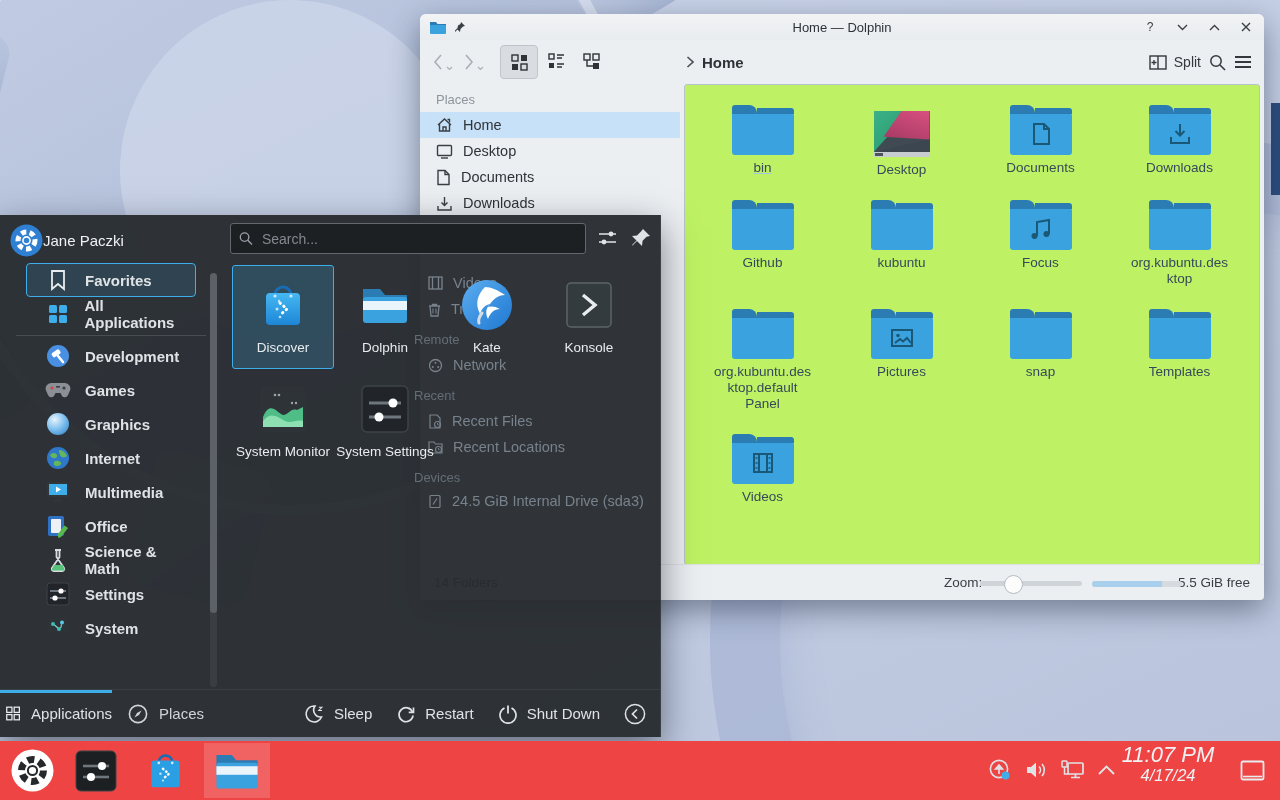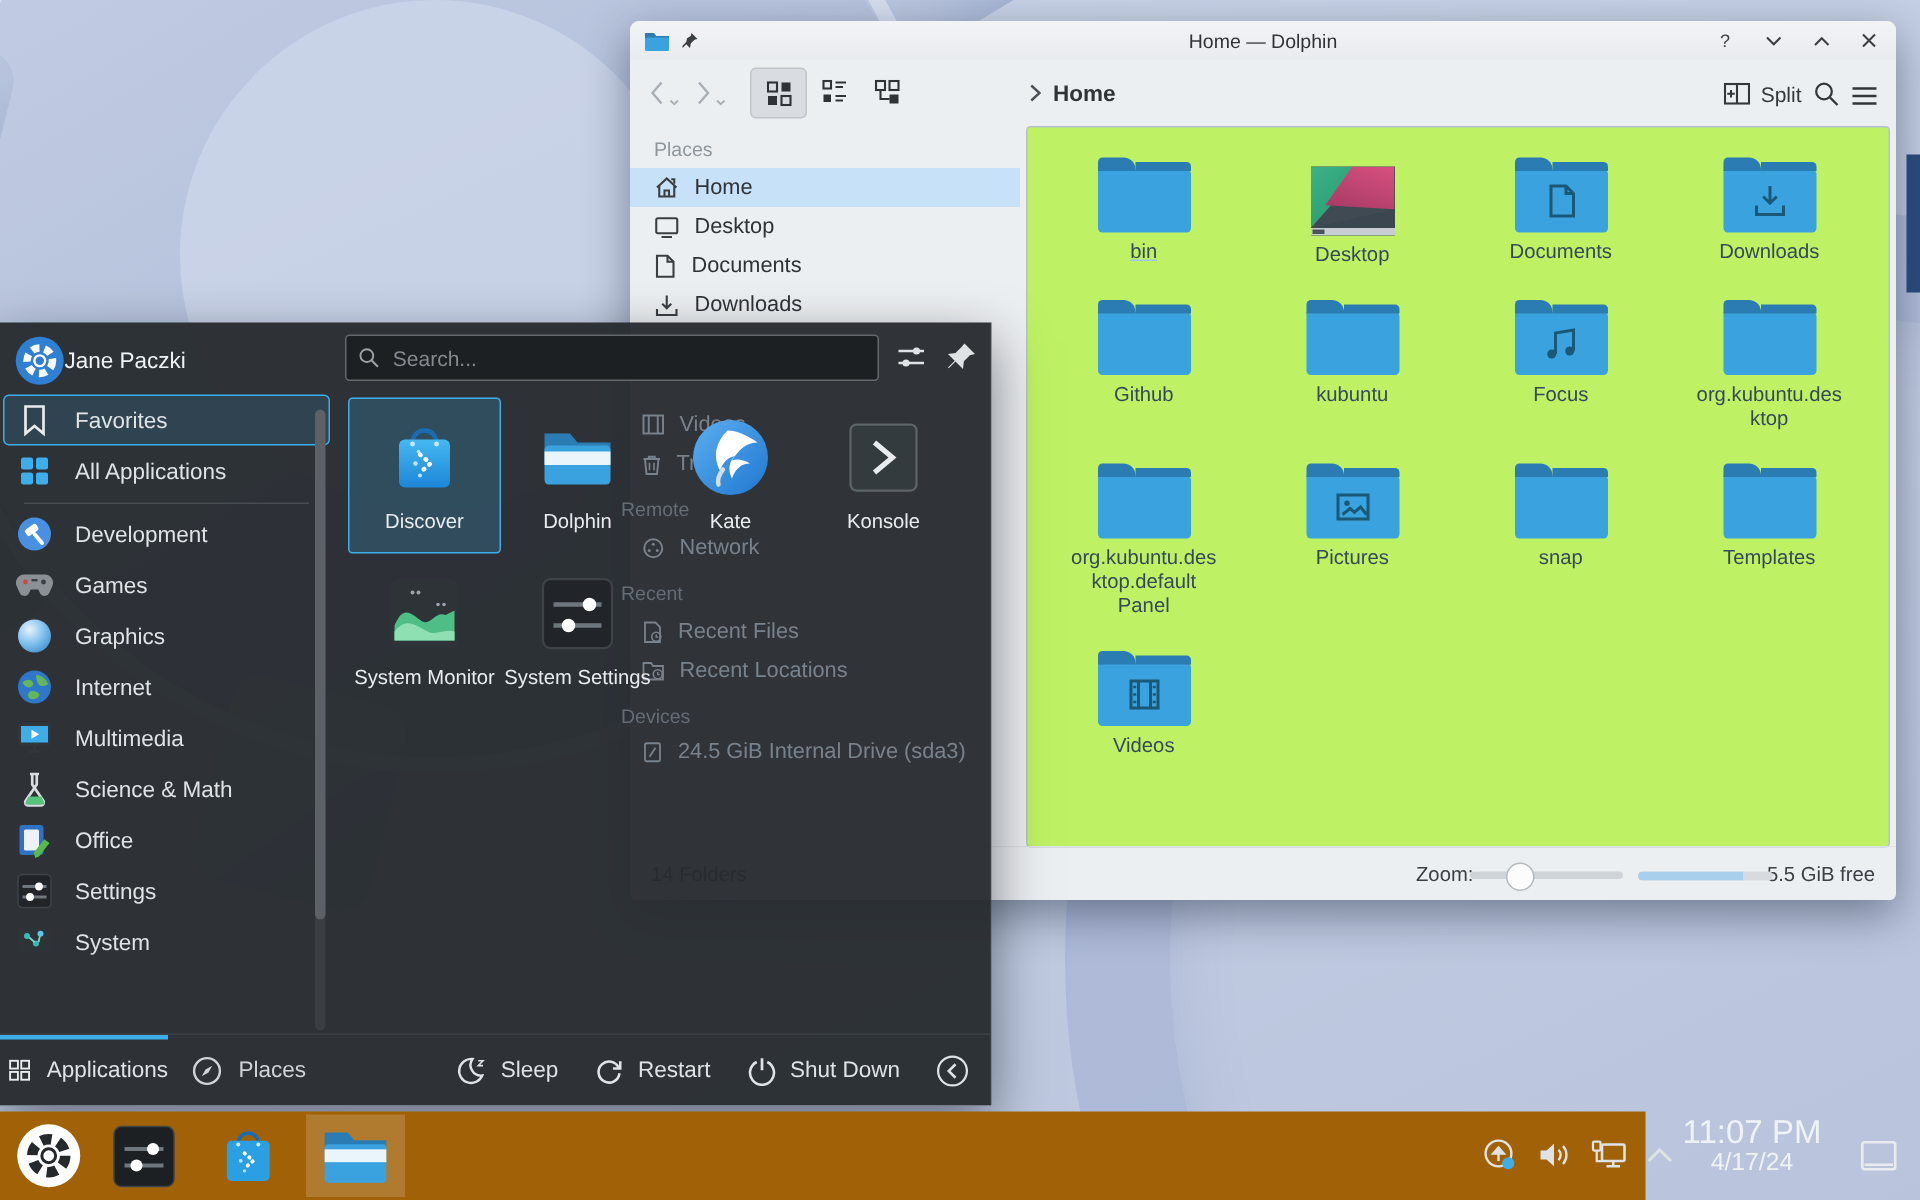--- a/index.html
+++ b/index.html
@@ -23,21 +23,21 @@
   .titlebar .title{position:absolute;left:0;right:0;text-align:center;font-size:13px;color:#2f3338;}
   .tb-left{display:flex;align-items:center;gap:8px;z-index:2;}
   .winbtns{margin-left:auto;display:flex;align-items:center;gap:16px;z-index:2;}
   .winbtn{width:16px;height:16px;display:flex;align-items:center;justify-content:center;color:#3a3f44;font-size:12px;}
   .toolbar{height:44px;display:flex;align-items:center;padding:0 12px;position:relative;}
   .nav-arrow{display:flex;align-items:flex-end;gap:2px;margin-right:10px;color:#a9afb6;}
   .viewgroup{display:flex;margin-left:6px;}
   .viewbtn{width:36px;height:32px;display:flex;align-items:center;justify-content:center;border-radius:4px;}
   .viewbtn.checked{background:#d9dde1;border:1px solid #bfc5cb;}
   .crumb{position:absolute;left:266px;display:flex;align-items:center;gap:8px;font-size:15px;font-weight:bold;color:#2f3338;}
-  .tb-right{margin-left:auto;display:flex;align-items:flex-end;gap:8px;color:#3a3f44;}
+  .tb-right{margin-left:auto;display:flex;align-items:center;gap:8px;color:#3a3f44;}
   .split{display:flex;align-items:center;gap:7px;font-size:14px;color:#33383d;}
 
   .places{position:absolute;left:0;top:70px;width:260px;bottom:36px;}
   .place-header{margin:8px 0 5px 16px;font-size:13px;color:#8d959d;}
   .place-row{height:26px;display:flex;align-items:center;gap:10px;padding-left:16px;font-size:14.5px;color:#2f3338;}
   .place-row.sel{background:#c7e1f8;}
 
   .mainview{position:absolute;left:264px;top:70px;right:4px;bottom:35px;background:#bef264;
             border:1px solid #b7c1c9;border-radius:3px;overflow:hidden;}
   .filegrid{position:absolute;inset:14px 4px 4px 8px;display:grid;grid-template-columns:repeat(4,139px);
@@ -82,38 +82,38 @@
   .ghost .g-row{position:absolute;display:flex;align-items:center;gap:10px;height:24px;white-space:nowrap;}
   .ghost .g-head{position:absolute;font-size:13px;color:#646d76;height:24px;display:flex;align-items:center;}
 
   .l-grid{position:absolute;left:232px;top:50px;width:412px;display:grid;grid-template-columns:repeat(4,102px);}
   .f-tile{width:102px;height:104px;box-sizing:border-box;display:flex;flex-direction:column;align-items:center;
           padding-top:11px;border-radius:3px;border:1px solid transparent;}
   .f-tile.sel{border-color:#3daee9;background:rgba(61,174,233,.22);}
   .f-tile .flbl{margin-top:7px;font-size:13.5px;color:#e8ecef;white-space:nowrap;}
 
   .l-side{position:absolute;left:0;top:48px;width:222px;}
-  .cat{height:32px;display:flex;align-items:center;gap:13px;padding-left:6px;margin:0 2px;font-size:15px;
-       color:#dfe3e6;border:1px solid transparent;border-radius:4px;}
+  .cat{height:32px;display:flex;align-items:center;gap:13px;padding-left:17px;margin:0 26px;font-size:15px;
+       color:#dfe3e6;border:1px solid transparent;border-radius:4px;font-weight:bold;}
   .cat.sel{border-color:#3daee9;background:rgba(61,174,233,.14);}
   .cat .cic{width:28px;display:flex;justify-content:center;}
   .l-div{height:1px;background:#474d53;margin:4px 16px 3px 16px;}
   .l-scroll{position:absolute;left:210px;top:58px;width:7px;height:414px;background:rgba(255,255,255,.06);border-radius:4px;}
   .l-thumb{position:absolute;left:0;top:0;width:7px;height:340px;background:#5b6167;border-radius:4px;}
 
   .l-foot{position:absolute;left:0;right:0;bottom:0;height:47px;border-top:1px solid rgba(255,255,255,.07);}
   .tab{position:absolute;top:0;height:100%;display:flex;align-items:center;gap:11px;font-size:15px;color:#dfe3e6;}
   .tab-apps{left:0;width:112px;padding-left:6px;box-sizing:border-box;}
   .tab-apps::before{content:'';position:absolute;left:0;top:0;width:112px;height:3px;background:#3daee9;}
   .tab-places{left:128px;color:#cfd4d8;}
   .l-actions{position:absolute;right:14px;top:0;height:100%;display:flex;align-items:center;gap:24px;}
   .act{display:flex;align-items:center;gap:9px;font-size:15px;color:#dfe3e6;}
 
   
-  #taskbar{position:absolute;left:0;bottom:0;width:1097px;height:59px;background:#a16207;}
+  #taskbar{position:absolute;left:0;bottom:0;width:1280px;height:59px;background:#ef4444;font-style:italic;}
   .task-active{position:absolute;left:204px;top:2px;width:66px;height:55px;background:rgba(255,255,255,.16);}
   .tk{position:absolute;top:6px;}
   .tray{position:absolute;display:flex;align-items:center;gap:12px;left:988px;top:17px;}
   .clock{position:absolute;left:1098px;top:3px;width:140px;text-align:center;color:#f0f3f5;line-height:1.04;}
   .clock .time{font-size:22px;}
   .clock .date{font-size:16.5px;}
   .showdesk{position:absolute;left:1240px;top:19px;}
   .ff{width:46px;height:46px;border-radius:50%;position:relative;overflow:hidden;
       background:radial-gradient(circle at 68% 28%,#ffd54a 4%,#ff9d2a 32%,#f66b15 62%,#d93c20 88%);}
   .ff::after{content:'';position:absolute;left:26%;top:26%;width:48%;height:52%;border-radius:55% 60% 50% 65%;
@@ -650,35 +650,35 @@
             <rect x="3" y="3" width="18" height="11" fill="#3daee9"></rect>
             <path d="M10 5.5 l5 3 -5 3 z" fill="#fff"></path>
             <path d="M8 20 h8 M12 16 v4" stroke="#31363b" stroke-width="2"></path>
           </svg>
         </span>
       <span>Multimedia</span>
     </div>
     <div class="cat">
       <span class="cic">
           <svg width="22" height="24" viewBox="0 0 22 24">
-            <path d="M8 2 h6 M9.5 2 v7 L17 20 a2 2 0 0 1 -1.8 3 H6.8 A2 2 0 0 1 5 20 L12.5 9 V2" fill="none" stroke="#d7dde2" stroke-width="1.8"></path>
-            <path d="M7 17 h8.5 L17.5 21 a1 1 0 0 1 -1 1.4 H6 A1 1 0 0 1 5 21 Z" fill="#57c27a"></path>
-          </svg>
-        </span>
-      <span>Science &amp; Math</span>
-    </div>
-    <div class="cat">
-      <span class="cic">
-          <svg width="22" height="24" viewBox="0 0 22 24">
             <rect x="1" y="2" width="16" height="20" rx="2" fill="#2f72c4"></rect>
             <rect x="4" y="5" width="10" height="14" rx="1" fill="#eef2f6"></rect>
             <path d="M14 23 l7 -9 -3.5 -2.5 -7 9 1 3.5 z" fill="#57b94c"></path>
           </svg>
         </span>
       <span>Office</span>
+    </div>
+    <div class="cat">
+      <span class="cic">
+          <svg width="22" height="24" viewBox="0 0 22 24">
+            <path d="M8 2 h6 M9.5 2 v7 L17 20 a2 2 0 0 1 -1.8 3 H6.8 A2 2 0 0 1 5 20 L12.5 9 V2" fill="none" stroke="#d7dde2" stroke-width="1.8"></path>
+            <path d="M7 17 h8.5 L17.5 21 a1 1 0 0 1 -1 1.4 H6 A1 1 0 0 1 5 21 Z" fill="#57c27a"></path>
+          </svg>
+        </span>
+      <span>Science &amp; Math</span>
     </div>
     <div class="cat">
       <span class="cic">
           <svg width="24" height="24" viewBox="0 0 24 24">
             <rect x="1" y="1" width="22" height="22" rx="3" fill="#212529" stroke="#3d4347"></rect>
             <path d="M4 9 h16" stroke="#6e777e" stroke-width="2"></path>
             <circle cx="15" cy="9" r="2.6" fill="#fff"></circle>
             <path d="M4 16 h16" stroke="#6e777e" stroke-width="2"></path>
             <circle cx="9" cy="16" r="2.6" fill="#fff"></circle>
           </svg>

